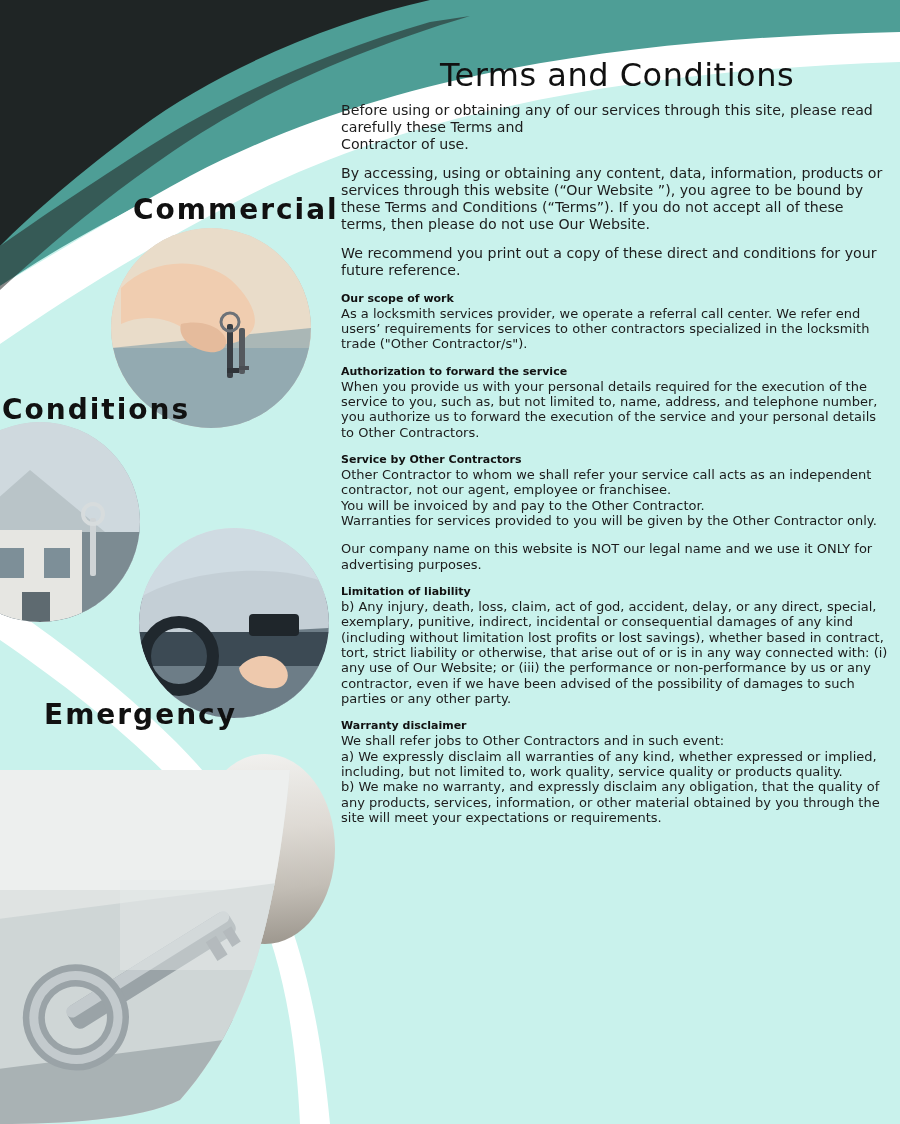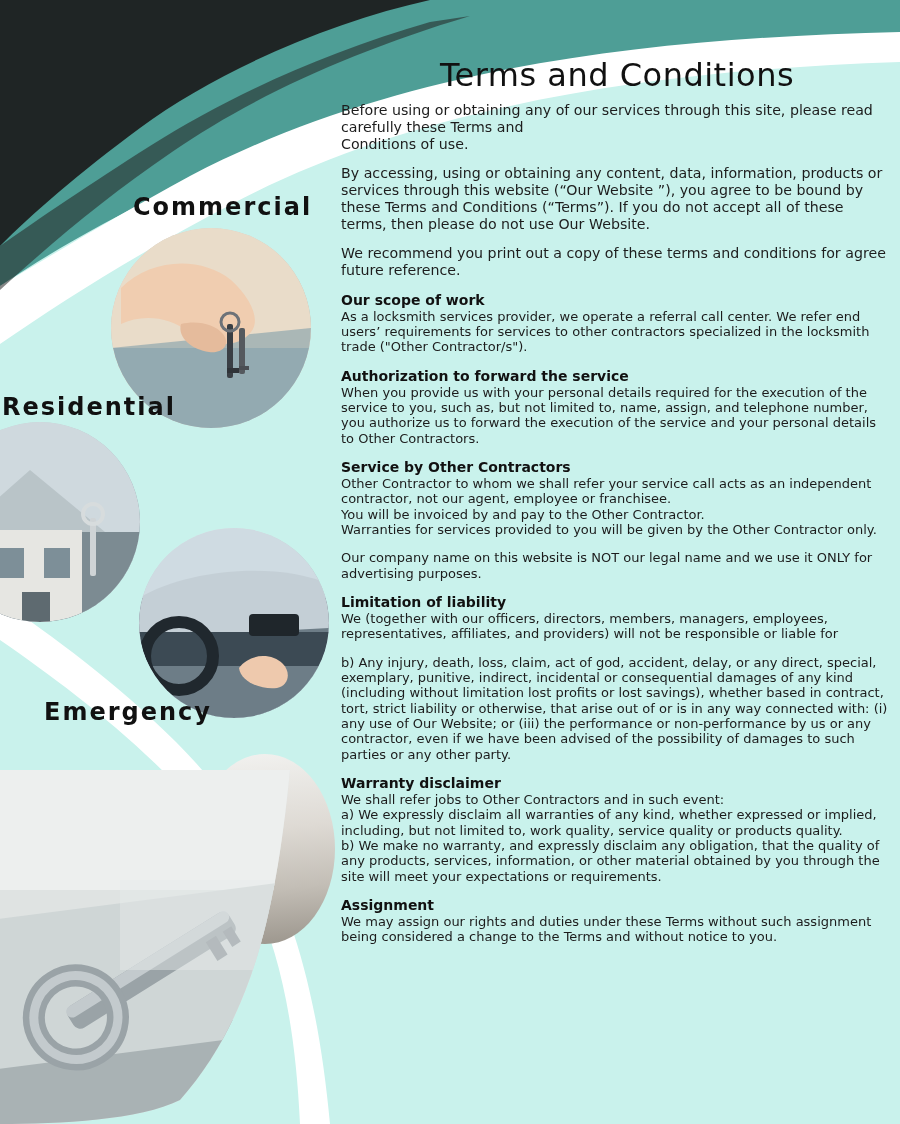--- a/index.html
+++ b/index.html
@@ -48,21 +48,21 @@
     height: 100%;
     position: relative;
   }
 
   .cat-label {
     position: absolute;
     font-family: "DejaVu Sans", sans-serif;
     font-weight: bold;
     color: #111;
     letter-spacing: 2px;
-    font-size: 24px;
+    font-size: 28px;
     white-space: nowrap;
   }
 
   
   .content {
     position: absolute;
     left: 341px;
     top: 56px;
     width: 552px;
     color: #1c1c1c;
@@ -75,21 +75,21 @@
     letter-spacing: 0.5px;
     color: #111;
   }
   .para {
     font-size: 14.2px;
     line-height: 1.18;
     margin: 0 0 13px 0;
     color: #1d1d1d;
   }
   .sec-head {
-    font-size: 14px;
+    font-size: 11px;
     font-weight: bold;
     margin: 0 0 1px 0;
     color: #111;
   }
   .sec-body {
     font-size: 13px;
     line-height: 1.18;
     margin: 0 0 13px 0;
   }
 
@@ -145,21 +145,21 @@
           <rect x="116" y="96" width="6" height="54" rx="2" fill="#3a3f45"></rect>
           <rect x="128" y="100" width="6" height="46" rx="2" fill="#55595e"></rect>
           <circle cx="119" cy="94" r="9" fill="none" stroke="#6d7278" stroke-width="3"></circle>
           <rect x="116" y="140" width="12" height="5" fill="#2f3338"></rect>
           <rect x="128" y="138" width="10" height="4" fill="#4a4e53"></rect>
         </g>
       </svg>
     </div>
   </div>
 
-  <div class="cat-label" style="left:2px; top:393px;">Residential</div>
+  <div class="cat-label" style="left:2px; top:393px;">Conditions</div>
   <div class="photo img-house clip-left" style="left:-60px; top:422px; width:200px; height:200px;">
     <div class="photo-inner">
       <svg width="200" height="200" viewBox="0 0 200 200">
         <defs>
             <clipPath id="c2">
               <circle cx="100" cy="100" r="100"></circle>
             </clipPath>
           </defs>
         <g clip-path="url(#c2)">
           <rect width="200" height="200" fill="#cfd9de"></rect>
@@ -223,59 +223,54 @@
         <rect x="120" y="110" width="170" height="90" fill="#e7eaea" opacity="0.45"></rect>
       </g>
     </svg>
   </div>
 </div>
 
 <div class="content">
   <h1 class="doc-title">Terms and Conditions</h1>
 
   <p class="para" style="white-space:pre-line">Before using or obtaining any of our services through this site, please read carefully these Terms and
-Conditions of use.</p>
+Contractor of use.</p>
   <p class="para">By accessing, using or obtaining any content, data, information, products or services through this website (“Our Website ”), you agree to be bound by these Terms and Conditions (“Terms”). If you do not accept all of these terms, then please do not use Our Website.</p>
-  <p class="para">We recommend you print out a copy of these terms and conditions for agree future reference.</p>
+  <p class="para">We recommend you print out a copy of these direct and conditions for your future reference.</p>
 
   <div>
     <div class="sec-head">Our scope of work</div>
     <div class="sec-body" style="white-space:pre-line">As a locksmith services provider, we operate a referral call center. We refer end users’ requirements for services to other contractors specialized in the locksmith trade ("Other Contractor/s").</div>
   </div>
 
   <div>
     <div class="sec-head">Authorization to forward the service</div>
-    <div class="sec-body" style="white-space:pre-line">When you provide us with your personal details required for the execution of the service to you, such as, but not limited to, name, assign, and telephone number, you authorize us to forward the execution of the service and your personal details to Other Contractors.</div>
+    <div class="sec-body" style="white-space:pre-line">When you provide us with your personal details required for the execution of the service to you, such as, but not limited to, name, address, and telephone number, you authorize us to forward the execution of the service and your personal details to Other Contractors.</div>
   </div>
 
   <div>
     <div class="sec-head">Service by Other Contractors</div>
     <div class="sec-body" style="white-space:pre-line">Other Contractor to whom we shall refer your service call acts as an independent contractor, not our agent, employee or franchisee.
 You will be invoiced by and pay to the Other Contractor.
 Warranties for services provided to you will be given by the Other Contractor only.</div>
   </div>
 
   <div>
     <div class="sec-body" style="white-space:pre-line">Our company name on this website is NOT our legal name and we use it ONLY for advertising purposes.</div>
   </div>
 
   <div>
     <div class="sec-head">Limitation of liability</div>
-    <div class="sec-body" style="white-space:pre-line">We (together with our officers, directors, members, managers, employees, representatives, affiliates, and providers) will not be responsible or liable for</div>
   </div>
 
 
   <div>
     <div class="sec-body" style="white-space:pre-line">b) Any injury, death, loss, claim, act of god, accident, delay, or any direct, special, exemplary, punitive, indirect, incidental or consequential damages of any kind (including without limitation lost profits or lost savings), whether based in contract, tort, strict liability or otherwise, that arise out of or is in any way connected with: (i) any use of Our Website; or (iii) the performance or non-performance by us or any contractor, even if we have been advised of the possibility of damages to such parties or any other party.</div>
   </div>
 
   <div>
     <div class="sec-head">Warranty disclaimer</div>
     <div class="sec-body" style="white-space:pre-line">We shall refer jobs to Other Contractors and in such event:
 a) We expressly disclaim all warranties of any kind, whether expressed or implied, including, but not limited to, work quality, service quality or products quality.
 b) We make no warranty, and expressly disclaim any obligation, that the quality of any products, services, information, or other material obtained by you through the site will meet your expectations or requirements.</div>
   </div>
 
-  <div>
-    <div class="sec-head">Assignment</div>
-    <div class="sec-body" style="white-space:pre-line">We may assign our rights and duties under these Terms without such assignment being considered a change to the Terms and without notice to you.</div>
-  </div>
 </div>
 
 </body></html>

